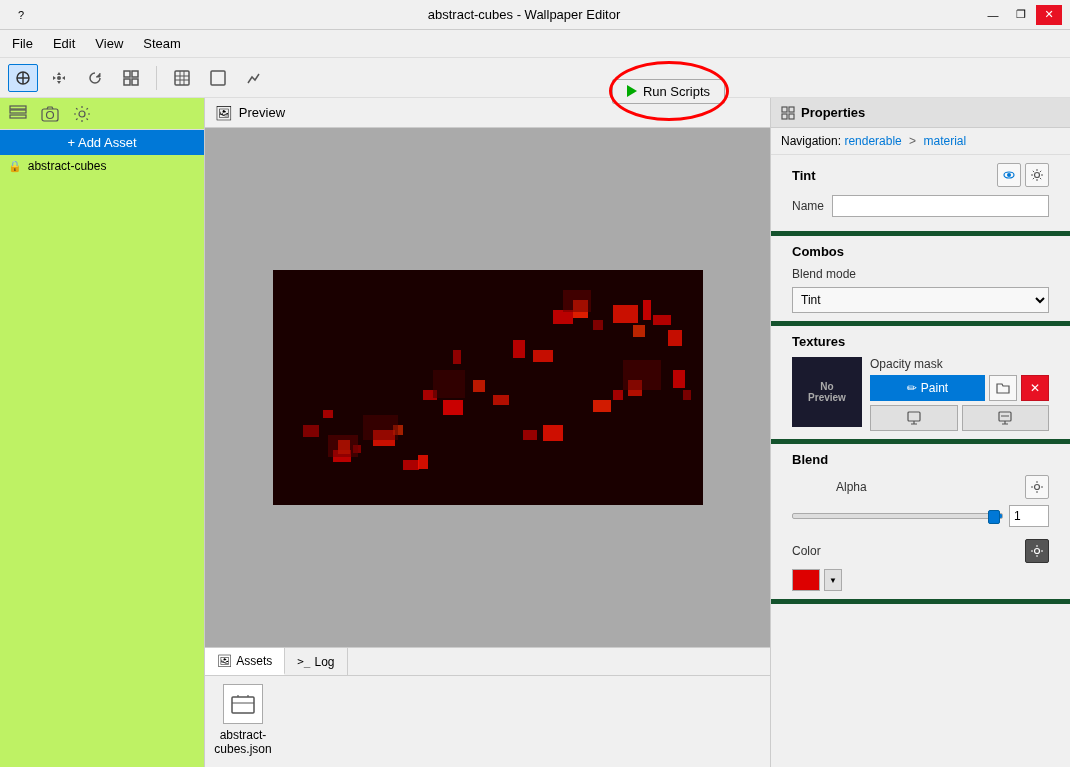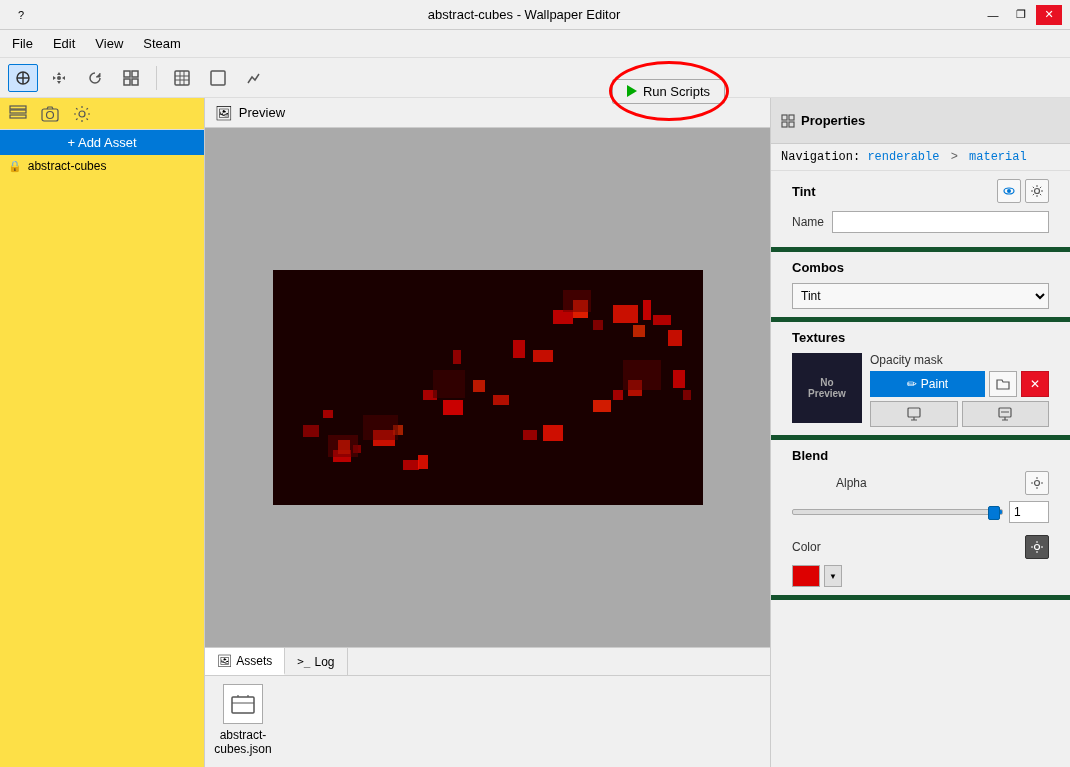--- a/index.html
+++ b/index.html
@@ -102,21 +102,21 @@
 
     
     #main {
       display: flex;
       height: calc(767px - 30px - 28px - 40px);
     }
 
     
     #sidebar {
       width: 205px;
-      background: #fde047;
+      background: #bef264;
       border-right: 1px solid #ccc;
       display: flex;
       flex-direction: column;
     }
     #sidebar-toolbar {
       display: flex;
       align-items: center;
       padding: 4px 6px;
       gap: 8px;
       border-bottom: 1px solid #ddd;
@@ -241,27 +241,26 @@
     }
     #properties-header {
       background: #e0e0e0;
       padding: 6px 10px;
       font-size: 13px;
       font-weight: bold;
       display: flex;
       align-items: center;
       gap: 6px;
       border-bottom: 1px solid #ccc;
-      height: 46px;
+      height: 30px;
     }
     #navigation-bar {
       padding: 6px 10px;
       font-size: 12px;
       border-bottom: 1px solid #ddd;
-      font-family: Liberation Mono, monospace;
     }
     .nav-link { color: #0078d7; cursor: pointer; }
     .nav-separator { color: #666; margin: 0 4px; }
 
     .prop-section {
       padding: 8px 21px;
       border-bottom: 5px solid #14532d;
     }
     .prop-section-header {
       display: flex;
@@ -654,20 +653,23 @@
       <div class="prop-row">
         <label class="prop-label">Name</label>
         <input type="text" class="prop-input" value="" style="">
       </div>
     </div>
 
     <div class="prop-section">
       <div class="prop-section-header">
         <span class="prop-section-title">Combos</span>
       </div>
+      <div class="prop-row">
+        <span class="prop-label">Blend mode</span>
+      </div>
       <select class="prop-select">
         <option>Tint</option>
         <option>Normal</option>
         <option>Multiply</option>
         <option>Add</option>
       </select>
     </div>
 
     <div class="prop-section">
       <div class="prop-section-header">

